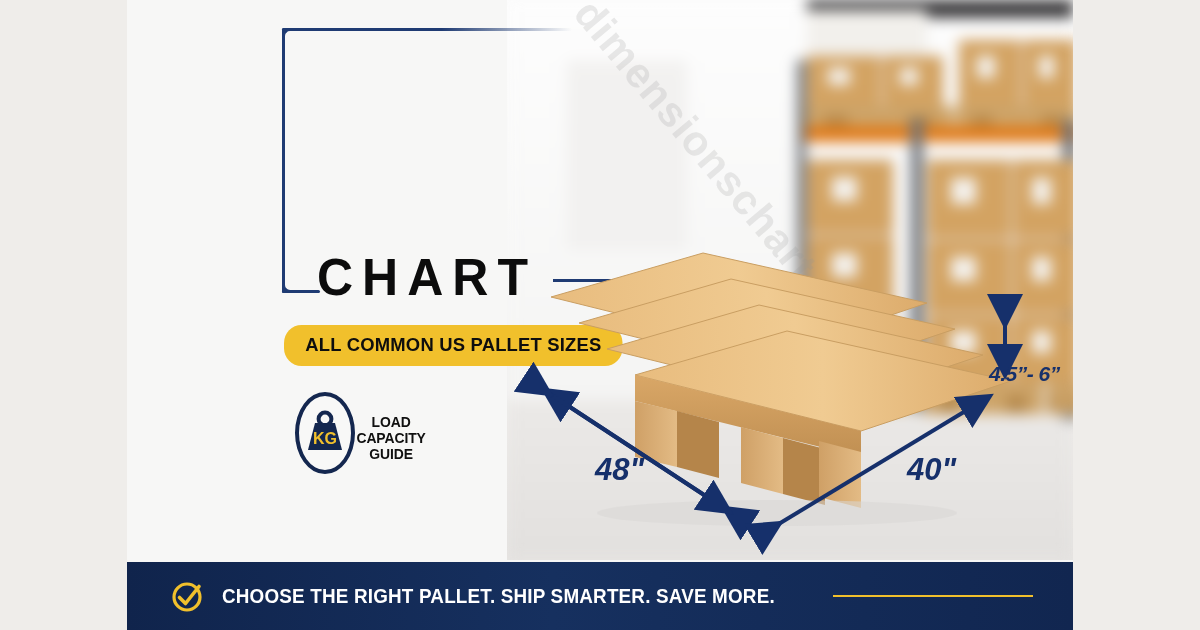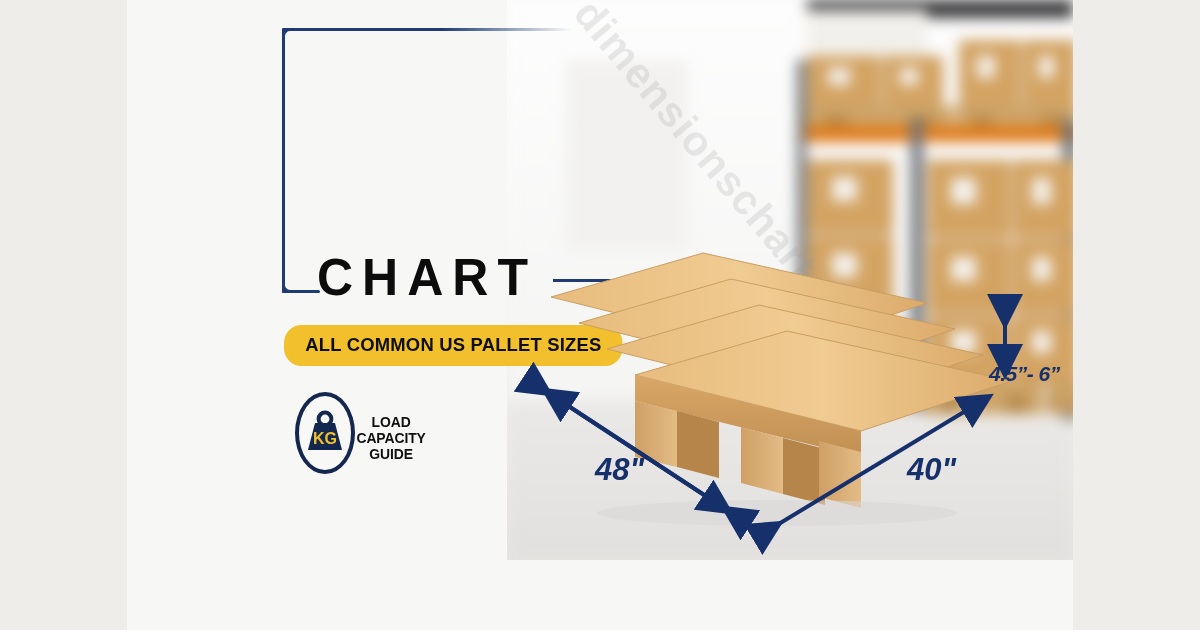--- a/index.html
+++ b/index.html
@@ -259,15 +259,23 @@
       <line x1="420" y1="392" x2="600" y2="510" stroke="#16306b" stroke-width="4" marker-start="url(#ah2)" marker-end="url(#ah)" transform="rotate(180 510 451)"></line>
       <line x1="420" y1="392" x2="600" y2="510" stroke="#16306b" stroke-width="4" marker-start="url(#ah2)" marker-end="url(#ah)"></line>
       <line x1="650" y1="525" x2="860" y2="398" stroke="#16306b" stroke-width="4" marker-start="url(#ah2)" marker-end="url(#ah)"></line>
       <line x1="878" y1="322" x2="878" y2="372" stroke="#16306b" stroke-width="4" marker-start="url(#ah2)" marker-end="url(#ah)"></line>
     </svg>
 
     <div class="dim w48">48"</div>
     <div class="dim w40">40"</div>
     <div class="dim h45">4.5”- 6”</div>
 
+    <div class="banner">
+      <svg width="36" height="36" viewBox="0 0 36 36">
+        <circle cx="17" cy="19" r="13" fill="none" stroke="#f1c02c" stroke-width="3.2"></circle>
+        <path d="M9.5 19.5 L15.5 25.5 L29 8.5" fill="none" stroke="#f1c02c" stroke-width="3.6" stroke-linecap="round" stroke-linejoin="round"></path>
+      </svg>
+      <span class="bannertext">CHOOSE THE RIGHT PALLET. SHIP SMARTER. SAVE MORE.</span>
+      <span class="bannerrule"></span>
+    </div>
 
   </div>
 </div>
 
 </body></html>

